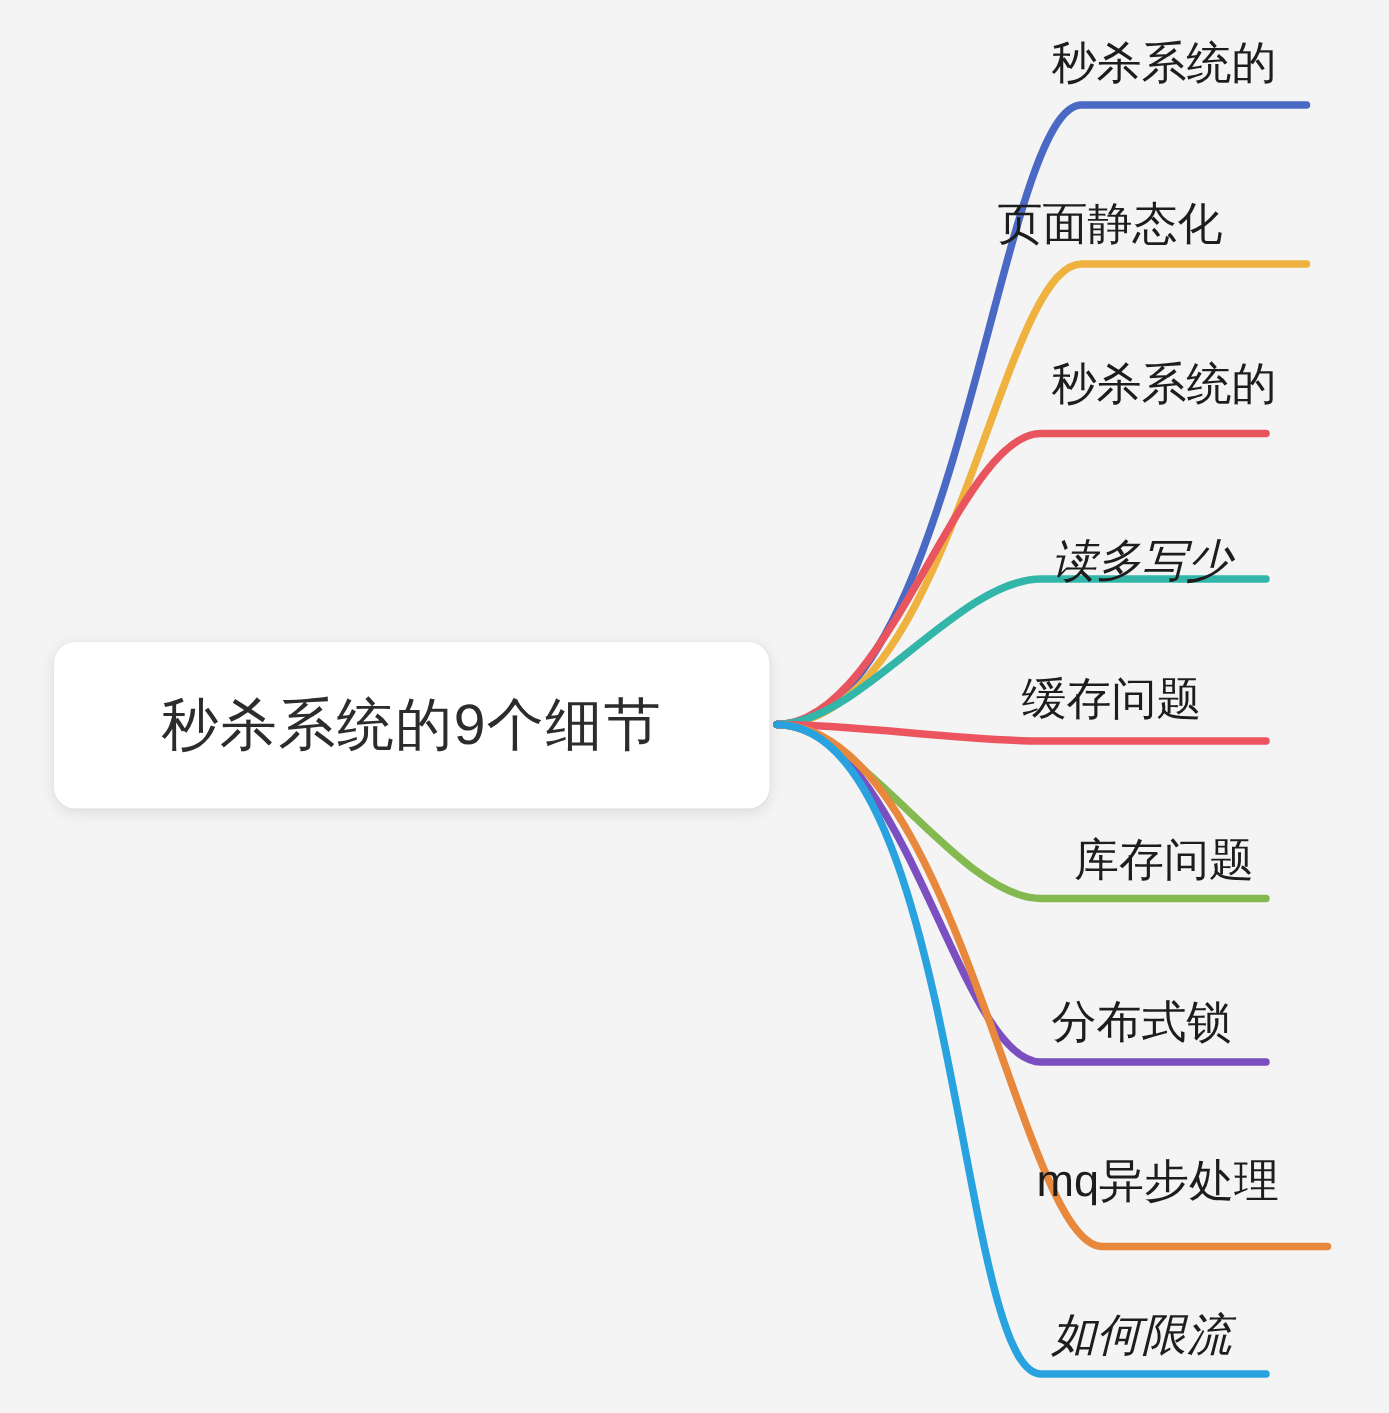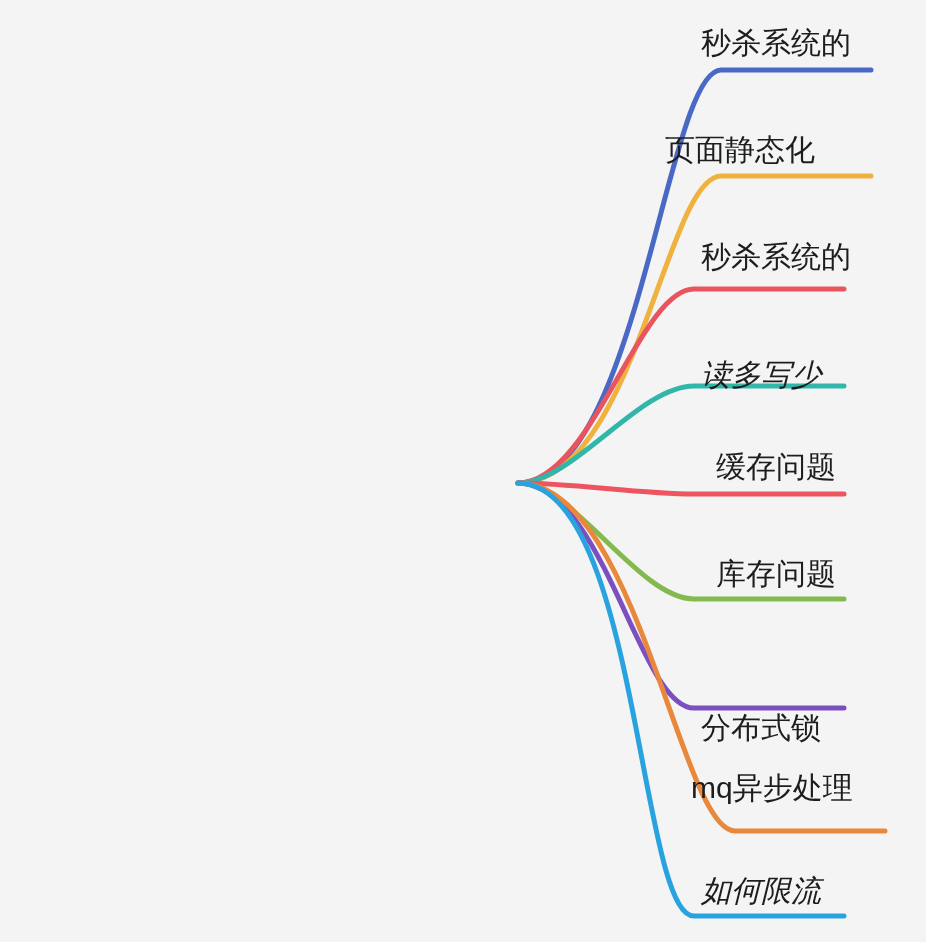--- a/index.html
+++ b/index.html
@@ -78,26 +78,29 @@
         <path d="M 518 483 C 591.72 483, 639 289, 694 289 L 844 289" stroke="#e8555f" stroke-width="5"></path>
         <path d="M 518 483 C 573 483, 639 386, 694 386 L 844 386" stroke="#33b6aa" stroke-width="5"></path>
         <path d="M 518 483 C 573 483, 639 494, 694 494 L 844 494" stroke="#ec5560" stroke-width="5"></path>
         <path d="M 518 483 C 573 483, 639 599, 694 599 L 844 599" stroke="#83b94f" stroke-width="5"></path>
         <path d="M 518 483 C 603.5 483, 639 708, 694 708 L 844 708" stroke="#7b4fc0" stroke-width="5"></path>
         <path d="M 518 483 C 638 483, 680 831, 735 831 L 885 831" stroke="#e8883c" stroke-width="5"></path>
         <path d="M 518 483 C 638 483, 639 916, 694 916 L 844 916" stroke="#29a3e0" stroke-width="5"></path>
       </g>
   </svg>
 
+  <div id="central-node">
+    <span id="central-node-label">秒杀系统的9个细节</span>
+  </div>
 
   <div id="branch-labels">
       <div class="branch-label" style="left: 701px; top: 28px;">秒杀系统的</div>
       <div class="branch-label" style="left: 665px; top: 135px;">页面静态化</div>
       <div class="branch-label" style="left: 701px; top: 242px;">秒杀系统的</div>
       <div class="branch-label" style="left: 701px; top: 360px; font-style: italic;">读多写少</div>
-      <div class="branch-label" style="left: 716px; top: 452px;">缓存问题</div>
+      <div class="branch-label" style="left: 681px; top: 452px;">缓存问题</div>
       <div class="branch-label" style="left: 701px; top: 559px; margin-left: 15px;">库存问题</div>
-      <div class="branch-label" style="left: 701px; top: 667px; margin-top: 46px;">分布式锁</div>
+      <div class="branch-label" style="left: 701px; top: 667px;">分布式锁</div>
       <div class="branch-label" style="left: 691px; top: 773px;">mq异步处理</div>
       <div class="branch-label" style="left: 701px; top: 876px; font-style: italic;">如何限流</div>
     </div>
 
 </div>
 
 </body></html>

